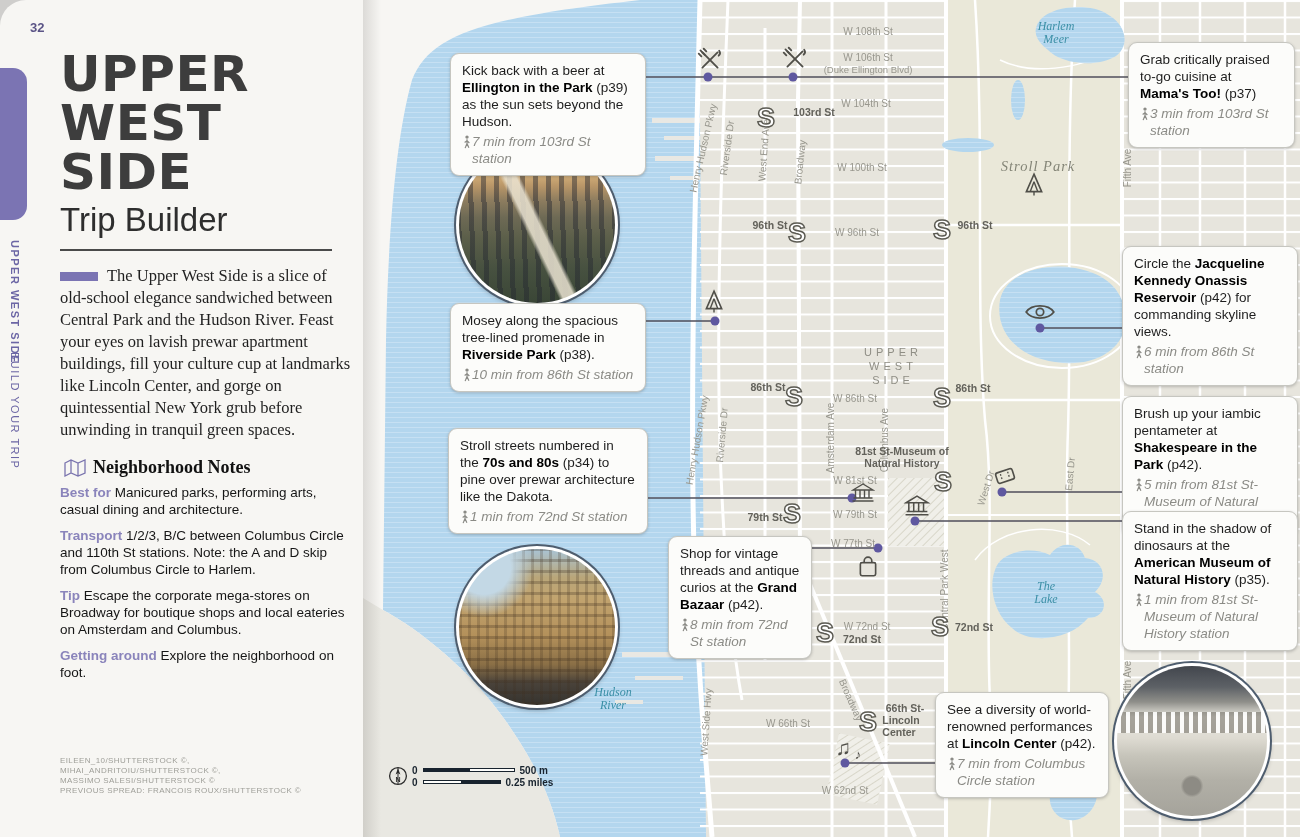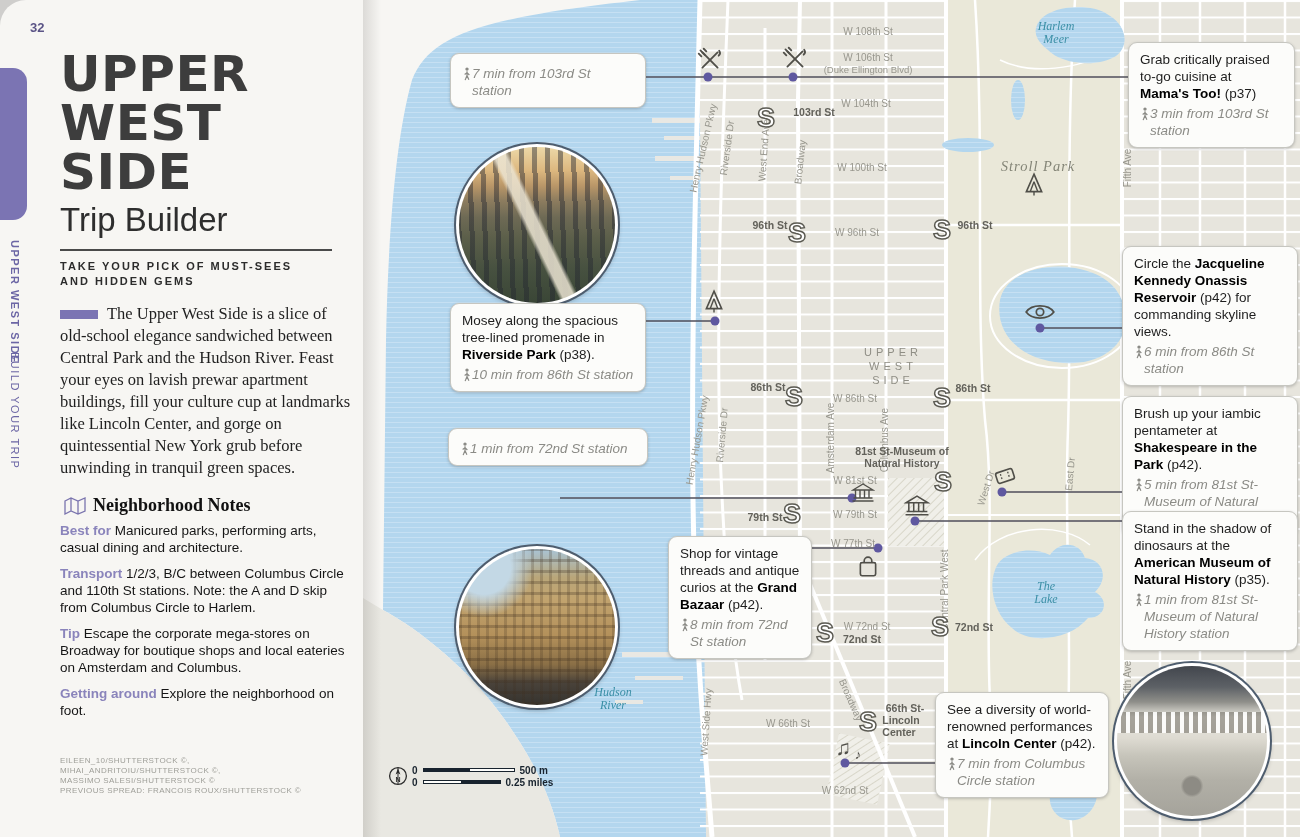--- a/index.html
+++ b/index.html
@@ -196,24 +196,20 @@
   <div class="vtext vt2">BUILD YOUR TRIP</div>
 
   <div class="leftcol">
     <h1>
       <span>UPPER</span>
       <span>WEST</span>
       <span>SIDE</span>
     </h1>
     <div class="subtitle">Trip Builder</div>
     <div class="rule"></div>
-    <div class="kicker">
-      <div>TAKE YOUR PICK OF MUST-SEES</div>
-      <div>AND HIDDEN GEMS</div>
-    </div>
     <p class="intro"><span class="lead-dash"></span><span>The Upper West Side is a slice of old-school elegance sandwiched between Central Park and the Hudson River. Feast your eyes on lavish prewar apartment buildings, fill your culture cup at landmarks like Lincoln Center, and gorge on quintessential New York grub before unwinding in tranquil green spaces.</span></p>
     <h2 class="notes-h">
       <svg width="22" height="18" viewBox="0 0 22 18">
         <path d="M1 4 L7 1 L14 4 L21 1 V14 L14 17 L7 14 L1 17 Z M7 1 V14 M14 4 V17" fill="none" stroke="#7a74ae" stroke-width="1.3"></path>
       </svg>
       <span>Neighborhood Notes</span>
     </h2>
     <p class="note"><b class="nl">Best for</b> <span>Manicured parks, performing arts, casual dining and architecture.</span></p>
     <p class="note"><b class="nl">Transport</b> <span>1/2/3, B/C between Columbus Circle and 110th St stations. Note: the A and D skip from Columbus Circle to Harlem.</span></p>
     <p class="note"><b class="nl">Tip</b> <span>Escape the corporate mega-stores on Broadway for boutique shops and local eateries on Amsterdam and Columbus.</span></p>
@@ -390,20 +386,21 @@
       <div class="ph ph-a"></div>
     </div>
   <div class="photo" style="left:456px;top:546px;width:156px;height:156px">
       <div class="ph ph-b"></div>
     </div>
   <div class="photo" style="left:1114px;top:663px;width:150px;height:150px">
       <div class="ph ph-c"></div>
     </div>
 
   <div class="callout" style="left:450px;top:53px;width:172px">
+    <p class="ct"><span>Kick back with a beer at </span><b>Ellington in the Park</b><span> (p39) as the sun sets beyond the Hudson.</span></p>
     <p class="time">
         <svg width="10" height="15" viewBox="0 0 10 16">
           <circle cx="5" cy="2.2" r="1.8" fill="#8b8b86"></circle>
           <path d="M5 4.5 L5 9 M5 6 L2.5 8 M5 6 L7.5 8.5 M5 9 L3 14 M5 9 L7 13.5" stroke="#8b8b86" stroke-width="1.3" fill="none"></path>
         </svg>
         <span>7 min from 103rd St station</span>
       </p>
   </div>
   <div class="callout" style="left:1128px;top:42px;width:143px">
     <p class="ct"><span>Grab critically praised to-go cuisine at </span><b>Mama's Too!</b><span> (p37)</span></p>
@@ -419,20 +416,21 @@
     <p class="ct"><span>Mosey along the spacious tree-lined promenade in </span><b>Riverside Park</b><span> (p38).</span></p>
     <p class="time">
         <svg width="10" height="15" viewBox="0 0 10 16">
           <circle cx="5" cy="2.2" r="1.8" fill="#8b8b86"></circle>
           <path d="M5 4.5 L5 9 M5 6 L2.5 8 M5 6 L7.5 8.5 M5 9 L3 14 M5 9 L7 13.5" stroke="#8b8b86" stroke-width="1.3" fill="none"></path>
         </svg>
         <span>10 min from 86th St station</span>
       </p>
   </div>
   <div class="callout" style="left:448px;top:428px;width:176px">
+    <p class="ct"><span>Stroll streets numbered in the </span><b>70s and 80s</b><span> (p34) to pine over prewar architecture like the Dakota.</span></p>
     <p class="time">
         <svg width="10" height="15" viewBox="0 0 10 16">
           <circle cx="5" cy="2.2" r="1.8" fill="#8b8b86"></circle>
           <path d="M5 4.5 L5 9 M5 6 L2.5 8 M5 6 L7.5 8.5 M5 9 L3 14 M5 9 L7 13.5" stroke="#8b8b86" stroke-width="1.3" fill="none"></path>
         </svg>
         <span>1 min from 72nd St station</span>
       </p>
   </div>
   <div class="callout" style="left:668px;top:536px;width:120px">
     <p class="ct"><span>Shop for vintage threads and antique curios at the </span><b>Grand Bazaar</b><span> (p42).</span></p>

